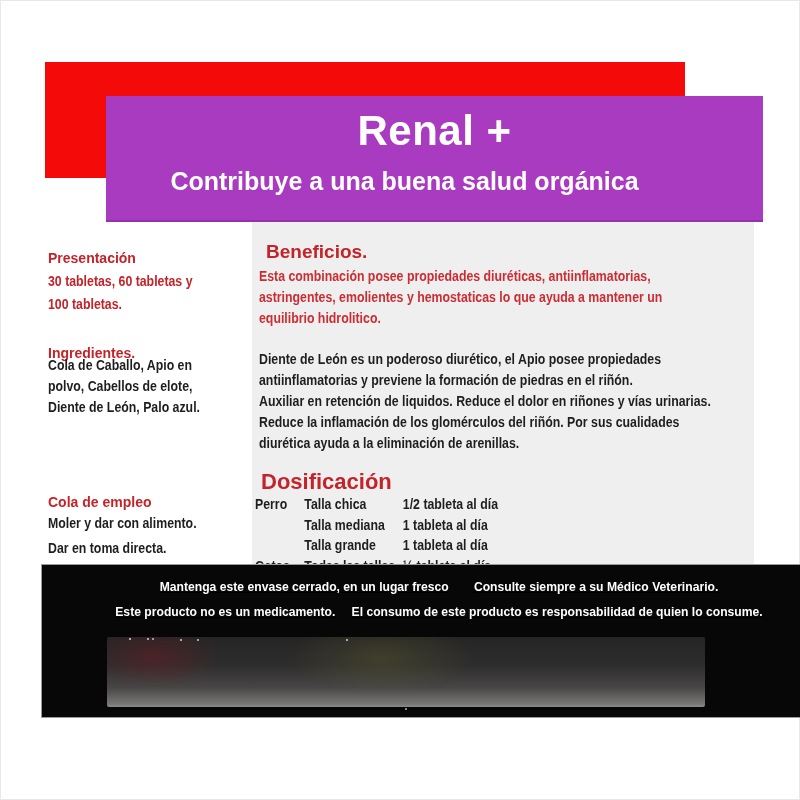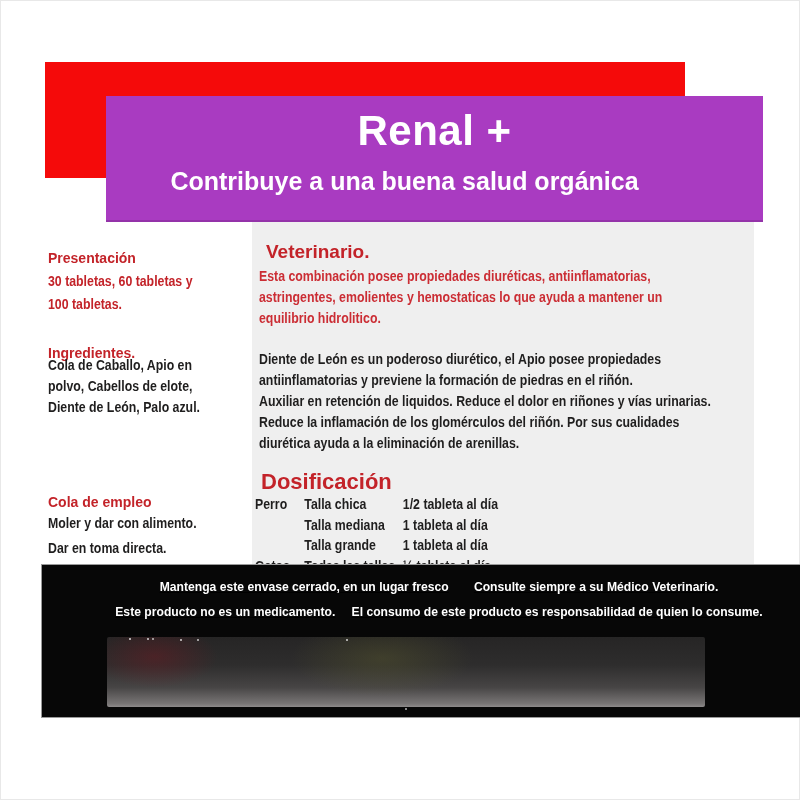--- a/index.html
+++ b/index.html
@@ -72,21 +72,21 @@
   <div class="lc lc-heading" style="top:342px;">Ingredientes.</div>
   <div class="lc lc-body squish-tall" style="top:355px;line-height:21px;">Cola de Caballo, Apio en
 polvo, Cabellos de elote,
 Diente de León, Palo azul.</div>
 
   <div class="lc lc-heading" style="top:491px;">Cola de empleo</div>
   <div class="lc lc-body squish" style="top:513px;line-height:21px;">Moler y dar con alimento.</div>
   <div class="lc lc-body squish" style="top:538px;line-height:21px;">Dar en toma directa.</div>
 
   <div class="panel"></div>
-  <div class="panel-heading benefits-heading">Veterinario.</div>
+  <div class="panel-heading benefits-heading">Beneficios.</div>
   <div class="para para-red squish-tall">Esta combinación posee propiedades diuréticas, antiinflamatorias,
 astringentes, emolientes y hemostaticas lo que ayuda a mantener un
 equilibrio hidrolitico.</div>
   <div class="para para-black squish-tall">Diente de León es un poderoso diurético, el Apio posee propiedades
 antiinflamatorias y previene la formación de piedras en el riñón.
 Auxiliar en retención de liquidos. Reduce el dolor en riñones y vías urinarias.
 Reduce la inflamación de los glomérculos del riñón. Por sus cualidades
 diurética ayuda a la eliminación de arenillas.</div>
 
   <div class="panel-heading dosif-heading">Dosificación</div>

